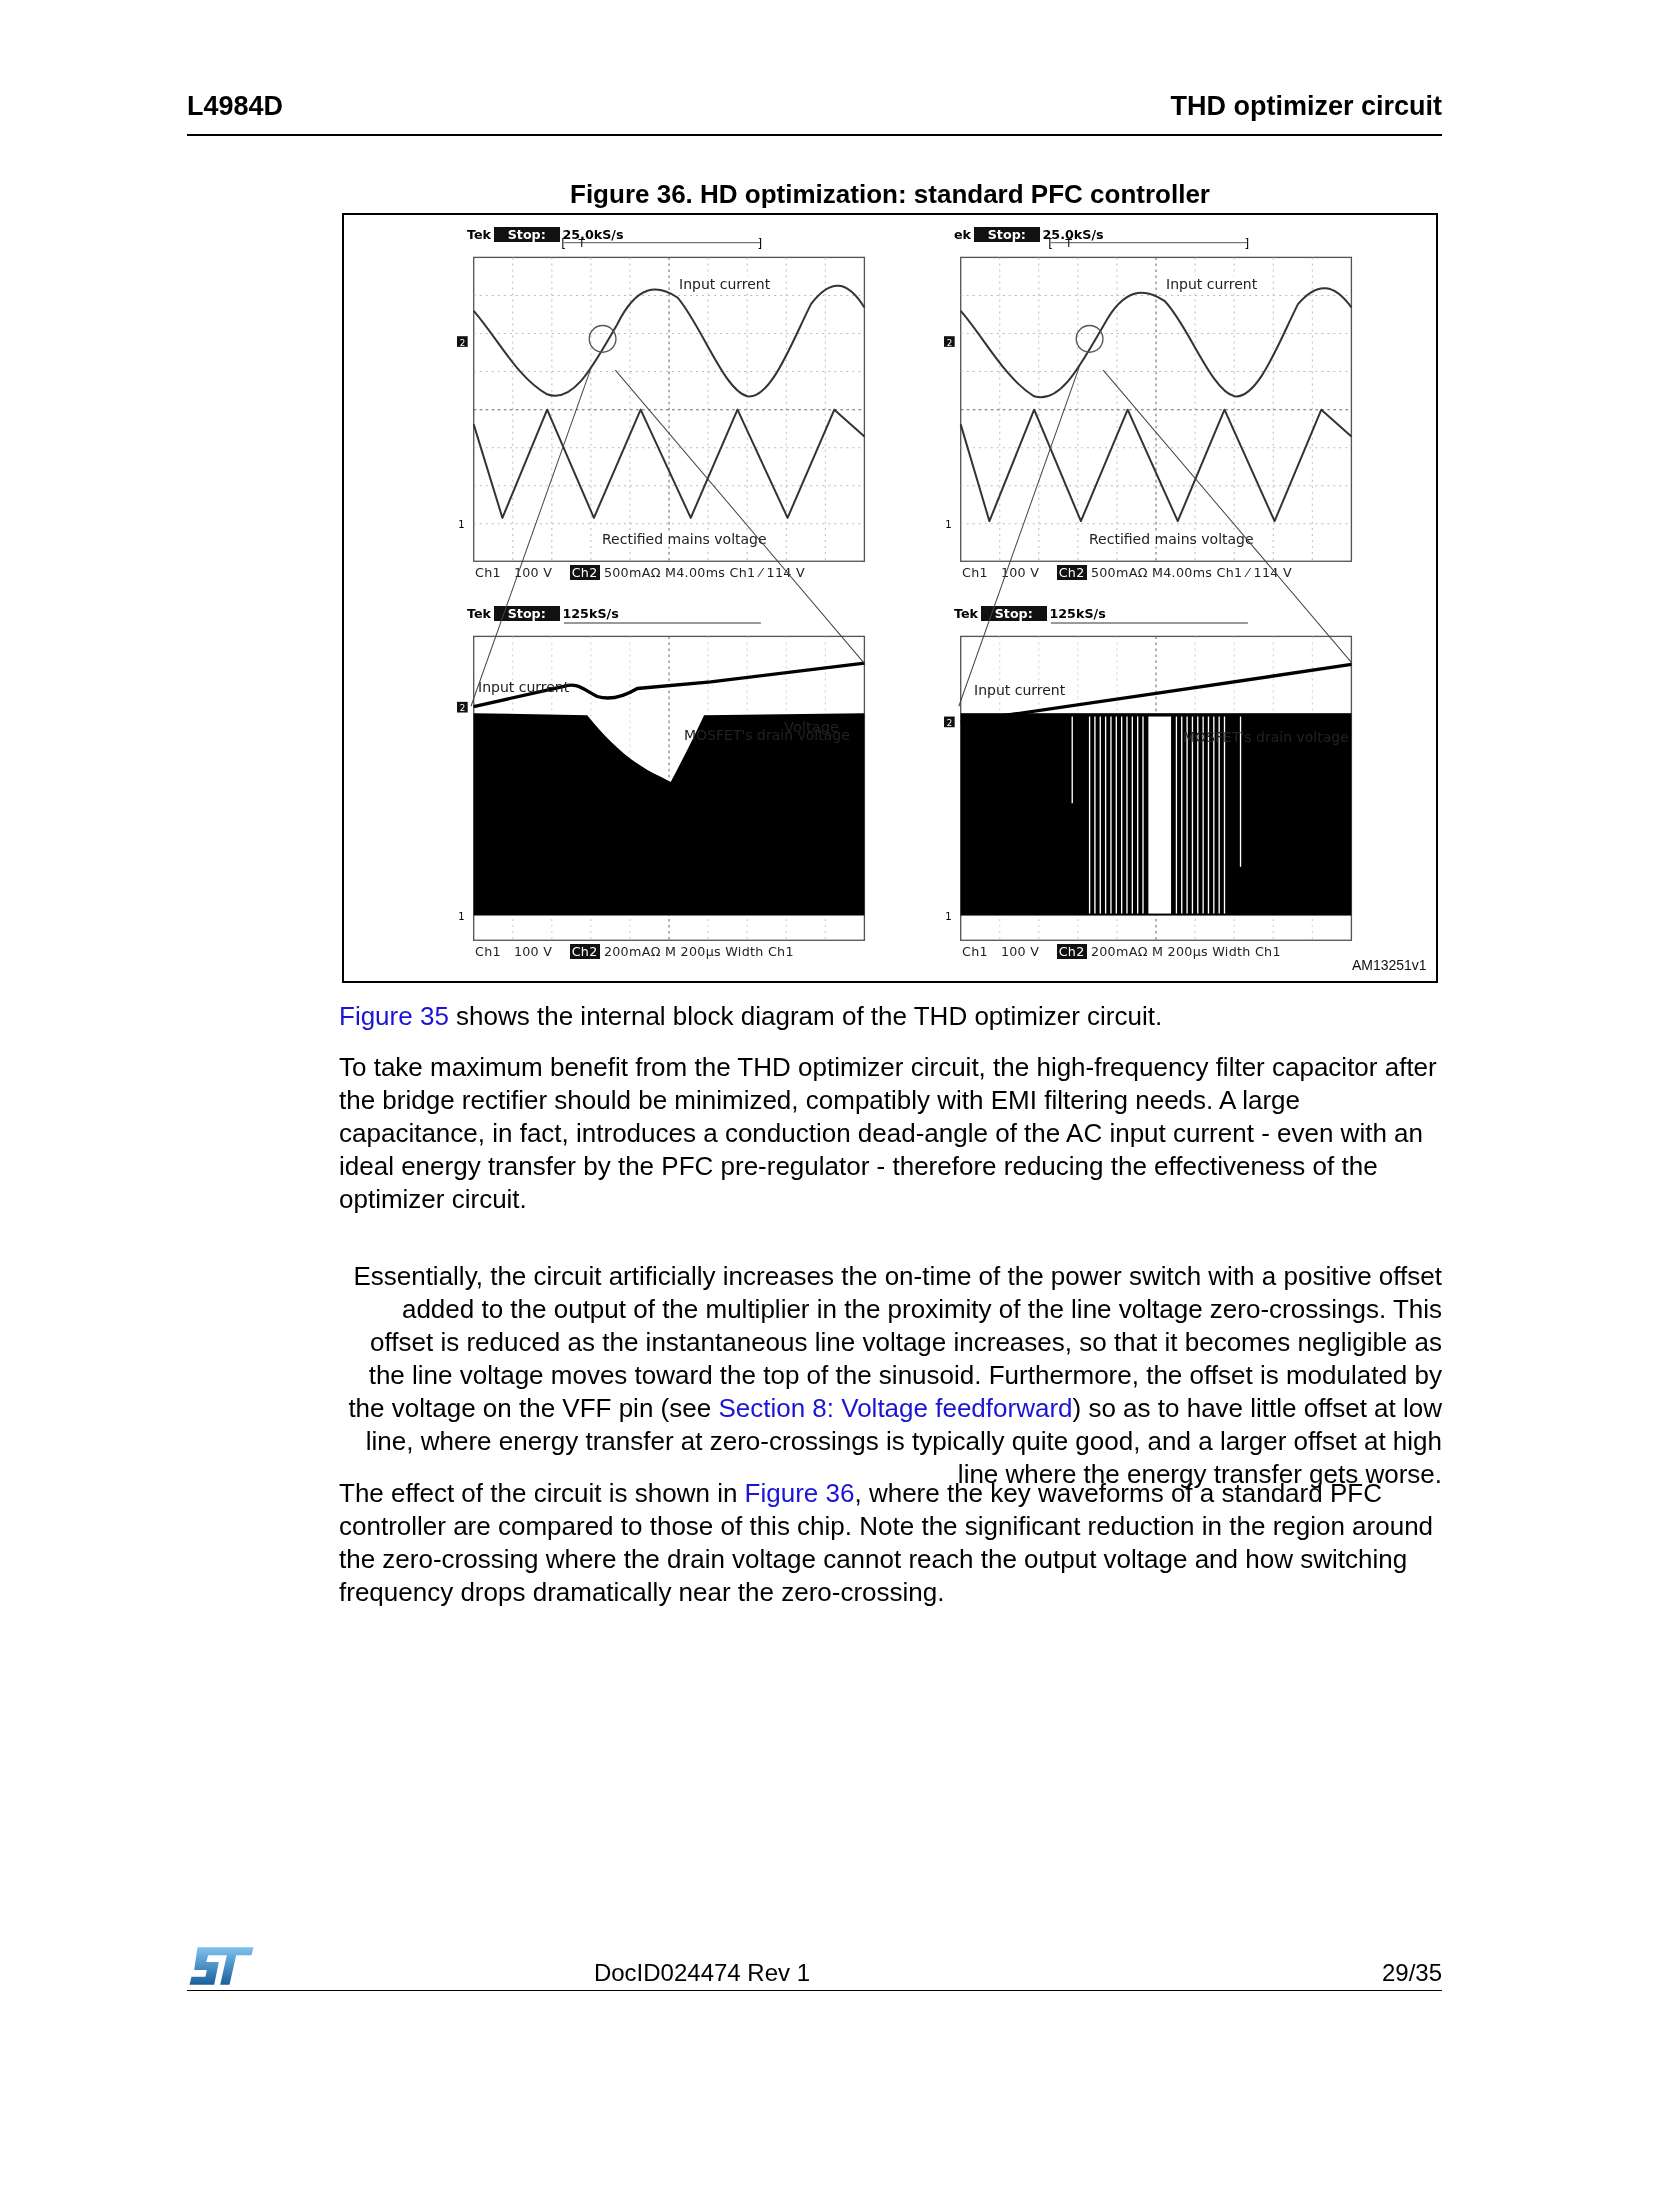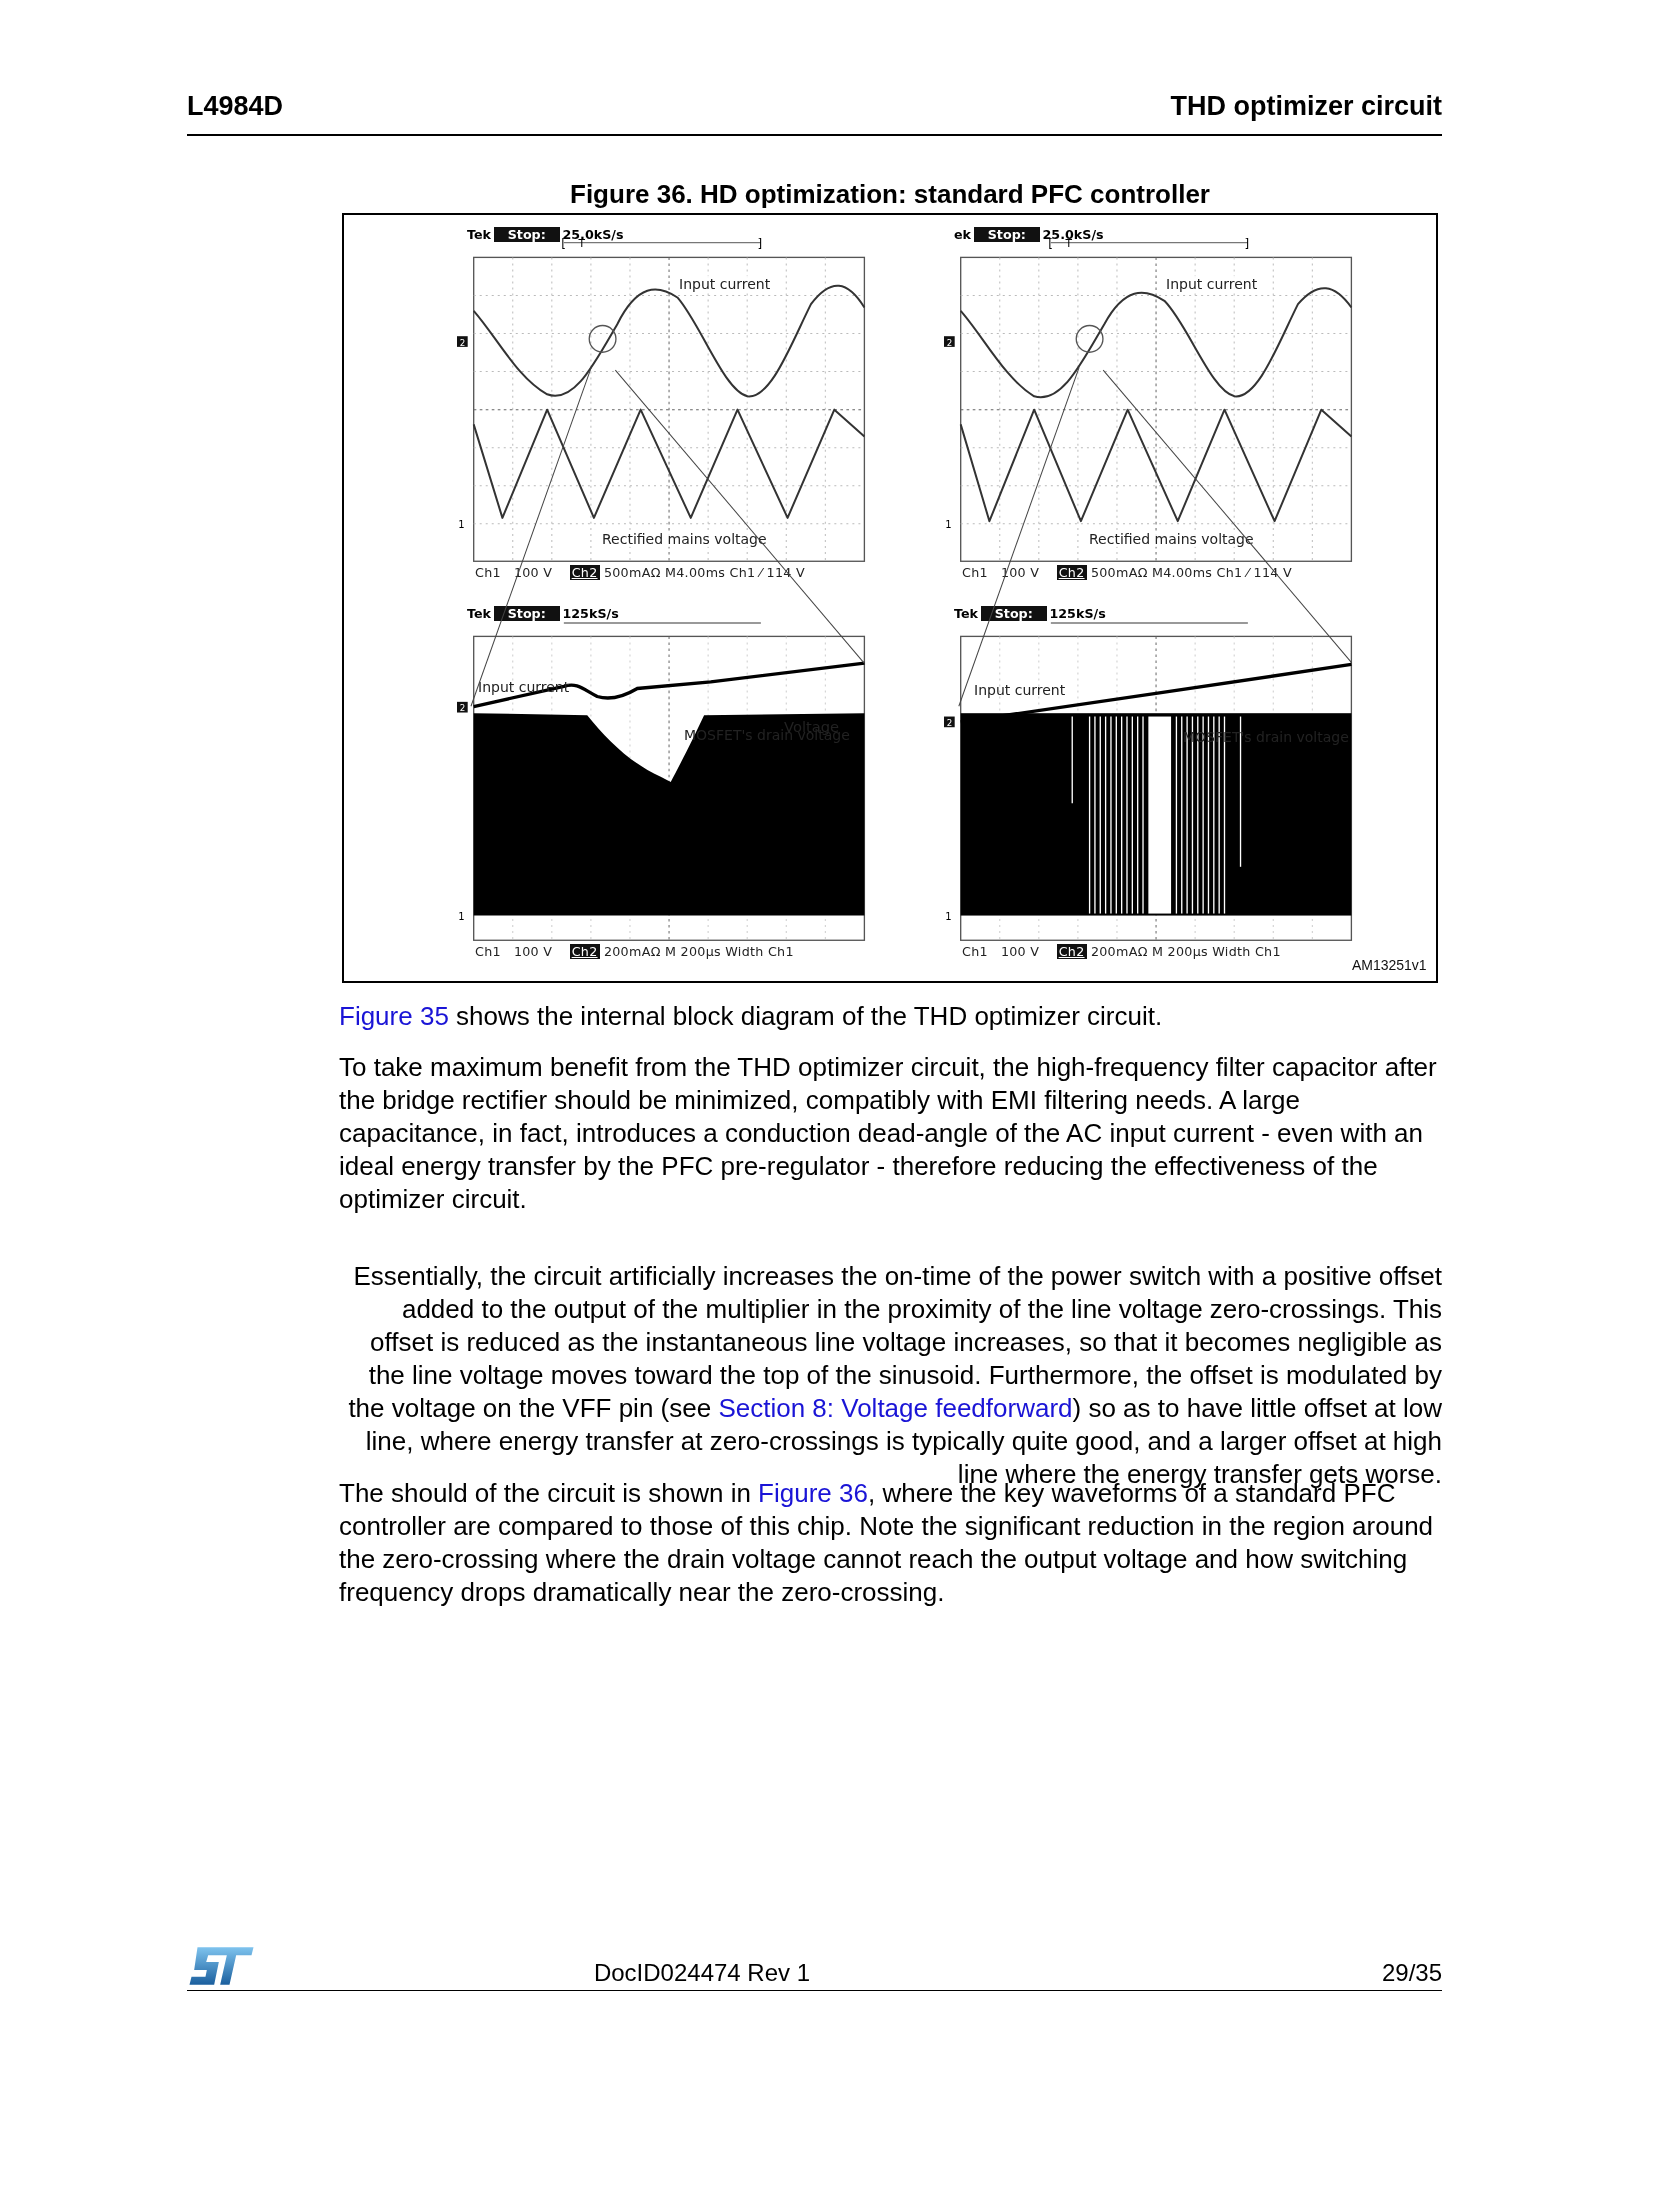--- a/index.html
+++ b/index.html
@@ -11,21 +11,21 @@
   .hdr-rule { position: absolute; left: 187px; width: 1255px; top: 134px; height: 2px; background: #000; }
   .fig-title { position: absolute; top: 179px; left: 342px; width: 1096px; text-align: center;
                font-size: 26px; font-weight: bold; }
   .fig-box { position: absolute; left: 342px; top: 213px; width: 1096px; height: 770px;
              border: 2px solid #000; box-sizing: border-box; background: #fff; }
   .fig-id { position: absolute; right: 9.4px; bottom: 8px; font-size: 14px; color: #111; }
   .scope { position: absolute; font-family: "DejaVu Sans", sans-serif; }
   .scope-hdr { position: absolute; font-size: 12.7px; font-weight: bold; white-space: nowrap; }
   .scope-hdr .stop { background: #111; color: #fff; padding: 0 14px; margin: 0 2.7px; }
   .scope-foot { position: absolute; font-size: 12.7px; white-space: nowrap; color: #222; letter-spacing: 0.3px; }
-  .scope-foot .ch2 { background: #111; color: #fff; padding: 0 2px; text-decoration: underline; }
+  .scope-foot .ch2 { background: #111; color: #fff; padding: 0 2px; }
   .scope svg { position: absolute; left: 0; top: 0; overflow: visible; }
   .trace-label { position: absolute; font-size: 14px; color: #222; white-space: nowrap; background: rgba(255,255,255,0.85); }
   .para { position: absolute; left: 339px; width: 1103px; font-size: 26px; line-height: 33px; }
   .link { color: #1a14d6; }
   .footer-rule { position: absolute; left: 187px; width: 1255px; top: 1990px; height: 1.3px; background: #000; }
   .footer-center { position: absolute; top: 1959px; left: 0; width: 1404px; text-align: center; font-size: 24px; }
   .footer-right { position: absolute; top: 1959px; right: 217px; font-size: 24px; }
   .st-logo { position: absolute; left: 188px; top: 1946px; width: 67px; height: 40px; }
 </style>
 </head>
@@ -230,21 +230,21 @@
 </div>
 
 <div class="para" style="top:1000px;">
   <span class="link">Figure 35</span><span> shows the internal block diagram of the THD optimizer circuit.</span>
 </div>
 <div class="para" style="top:1051px;">To take maximum benefit from the THD optimizer circuit, the high-frequency filter capacitor after the bridge rectifier should be minimized, compatibly with EMI filtering needs. A large capacitance, in fact, introduces a conduction dead-angle of the AC input current - even with an ideal energy transfer by the PFC pre-regulator - therefore reducing the effectiveness of the optimizer circuit.</div>
 <div class="para" style="top:1260px;text-align:right;">
   <span>Essentially, the circuit artificially increases the on-time of the power switch with a positive offset added to the output of the multiplier in the proximity of the line voltage zero-crossings. This offset is reduced as the instantaneous line voltage increases, so that it becomes negligible as the line voltage moves toward the top of the sinusoid. Furthermore, the offset is modulated by the voltage on the VFF pin (see </span><span class="link">Section 8: Voltage feedforward</span><span>) so as to have little offset at low line, where energy transfer at zero-crossings is typically quite good, and a larger offset at high line where the energy transfer gets worse.</span>
 </div>
 <div class="para" style="top:1477px;">
-  <span>The should of the circuit is shown in </span><span class="link">Figure 36</span><span>, where the key waveforms of a standard PFC controller are compared to those of this chip. Note the significant reduction in the region around the zero-crossing where the drain voltage cannot reach the output voltage and how switching frequency drops dramatically near the zero-crossing.</span>
+  <span>The effect of the circuit is shown in </span><span class="link">Figure 36</span><span>, where the key waveforms of a standard PFC controller are compared to those of this chip. Note the significant reduction in the region around the zero-crossing where the drain voltage cannot reach the output voltage and how switching frequency drops dramatically near the zero-crossing.</span>
 </div>
 
 <svg class="st-logo" viewBox="0 0 100 60">
   <defs>
     <linearGradient id="stg" x1="0" y1="0" x2="0" y2="1">
       <stop offset="0" stop-color="#7ec3ee"></stop>
       <stop offset="1" stop-color="#1b5f9e"></stop>
     </linearGradient>
   </defs>
   <path d="M14,2 L98,2 L95,14 L72,14 L62,58 L48,58 L58,14 L30,14 L27,24 L46,24 L39,58 L2,58 L5,46 L26,46 L28,36 L9,36 Z" fill="url(#stg)"></path>

